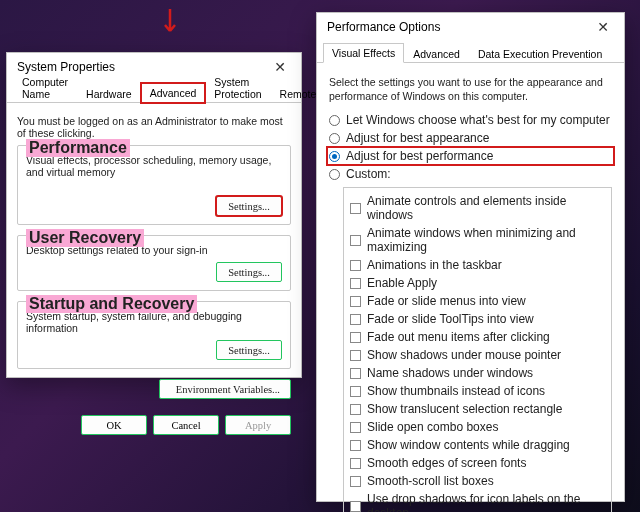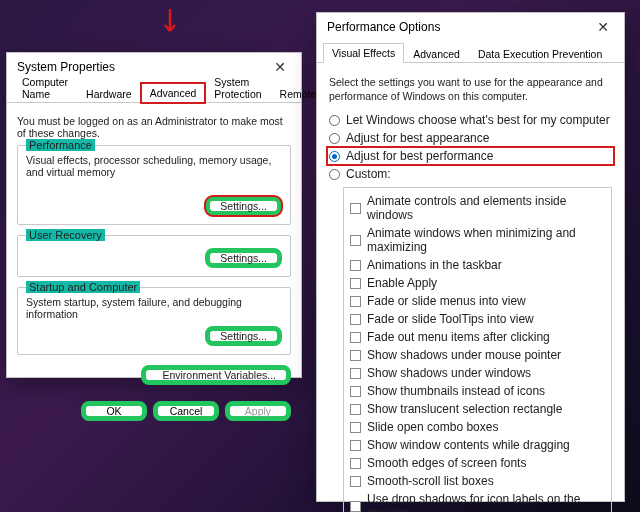--- a/index.html
+++ b/index.html
@@ -60,33 +60,35 @@
   .fieldset {
     border: 1px solid #c8c8c8;
     border-radius: 2px;
     margin: 6px 0 10px 0;
     padding: 8px 8px 8px 8px;
     position: relative;
   }
   .fieldset .legend {
     position: absolute;
     top: -7px; left: 8px;
-    background: #14b8a6;
+    background: #f9a8d4;
     padding: 0 3px;
-    font-size: 11px;
+    font-size: 16px;
+    font-weight: bold;
   }
   .btn {
     display: inline-flex;
     align-items: center; justify-content: center;
     min-width: 66px; height: 20px;
     padding: 0 10px;
-    border: 5px solid #22c55e;
+    border: 1px solid #22c55e;
     background: #fdfdfd;
     font-size: 10.5px;
-    border-radius: 8px;
+    border-radius: 2px;
+    font-family: Liberation Serif, serif;
   }
   .btn-row { display: flex; justify-content: flex-end; gap: 6px; margin-top: 4px; }
   .btn-row-po { display:flex; justify-content:flex-end; gap:6px; padding: 0 10px 10px 0; }
   .radio-row, .check-row {
     display: flex; align-items: center; gap: 6px; padding: 2px 2px; font-size: 12px;
   }
   .radio {
     width: 11px; height: 11px; border: 1px solid #666; border-radius: 50%;
     display: inline-flex; align-items: center; justify-content: center; flex: 0 0 auto;
   }
@@ -136,39 +138,40 @@
     <span class="close">✕</span>
   </div>
   <div class="tabstrip" id="sp-tabs">
       <span class="tab">Computer Name</span>
       <span class="tab">Hardware</span>
       <span class="tab active hl-red">Advanced</span>
       <span class="tab">System Protection</span>
       <span class="tab">Remote</span>
     </div>
   <div class="content">
-    <div style="margin:4px 0 6px 0;">You must be logged on as an Administrator to make most of these changes.</div>
+    <div style="margin:4px 0 6px 0;">You must be logged on as an Administrator to make most of these clicking.</div>
 
     <div class="fieldset">
       <span class="legend">Performance</span>
       <div style="margin-bottom:18px;">Visual effects, processor scheduling, memory usage, and virtual memory</div>
       <div class="btn-row">
           <span class="btn hl-red">Settings...</span>
         </div>
     </div>
 
     <div class="fieldset">
       <span class="legend">User Recovery</span>
+      <div style="margin-bottom:6px;">Desktop settings related to your sign-in</div>
       <div class="btn-row">
           <span class="btn">Settings...</span>
         </div>
     </div>
 
     <div class="fieldset">
-      <span class="legend">Startup and Computer</span>
+      <span class="legend">Startup and Recovery</span>
       <div style="margin-bottom:6px;">System startup, system failure, and debugging information</div>
       <div class="btn-row">
           <span class="btn">Settings...</span>
         </div>
     </div>
 
     <div class="btn-row" style="margin-top:2px;">
         <span class="btn" style="min-width:120px;padding-left:16px;">Environment Variables...</span>
       </div>
   </div>
@@ -237,21 +240,21 @@
         <div class="check-row">
           <span class="check"></span>
           <span>Fade out menu items after clicking</span>
         </div>
         <div class="check-row">
           <span class="check"></span>
           <span>Show shadows under mouse pointer</span>
         </div>
         <div class="check-row">
           <span class="check"></span>
-          <span>Show shadows under windows</span>
+          <span>Name shadows under windows</span>
         </div>
         <div class="check-row">
           <span class="check"></span>
           <span>Show thumbnails instead of icons</span>
         </div>
         <div class="check-row">
           <span class="check"></span>
           <span>Show translucent selection rectangle</span>
         </div>
         <div class="check-row">

